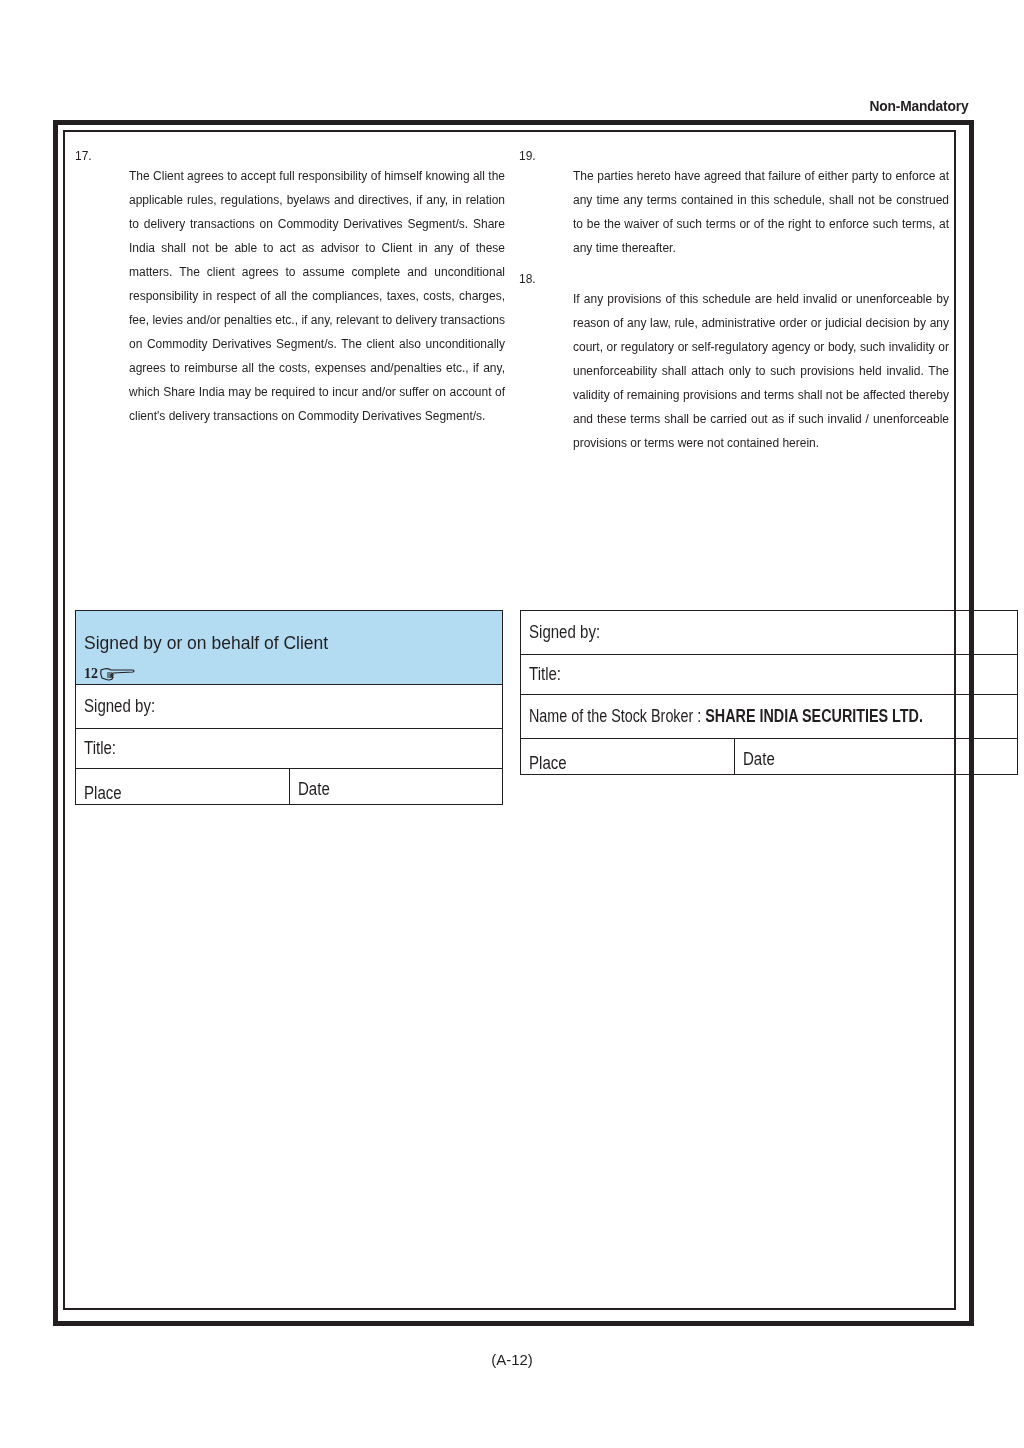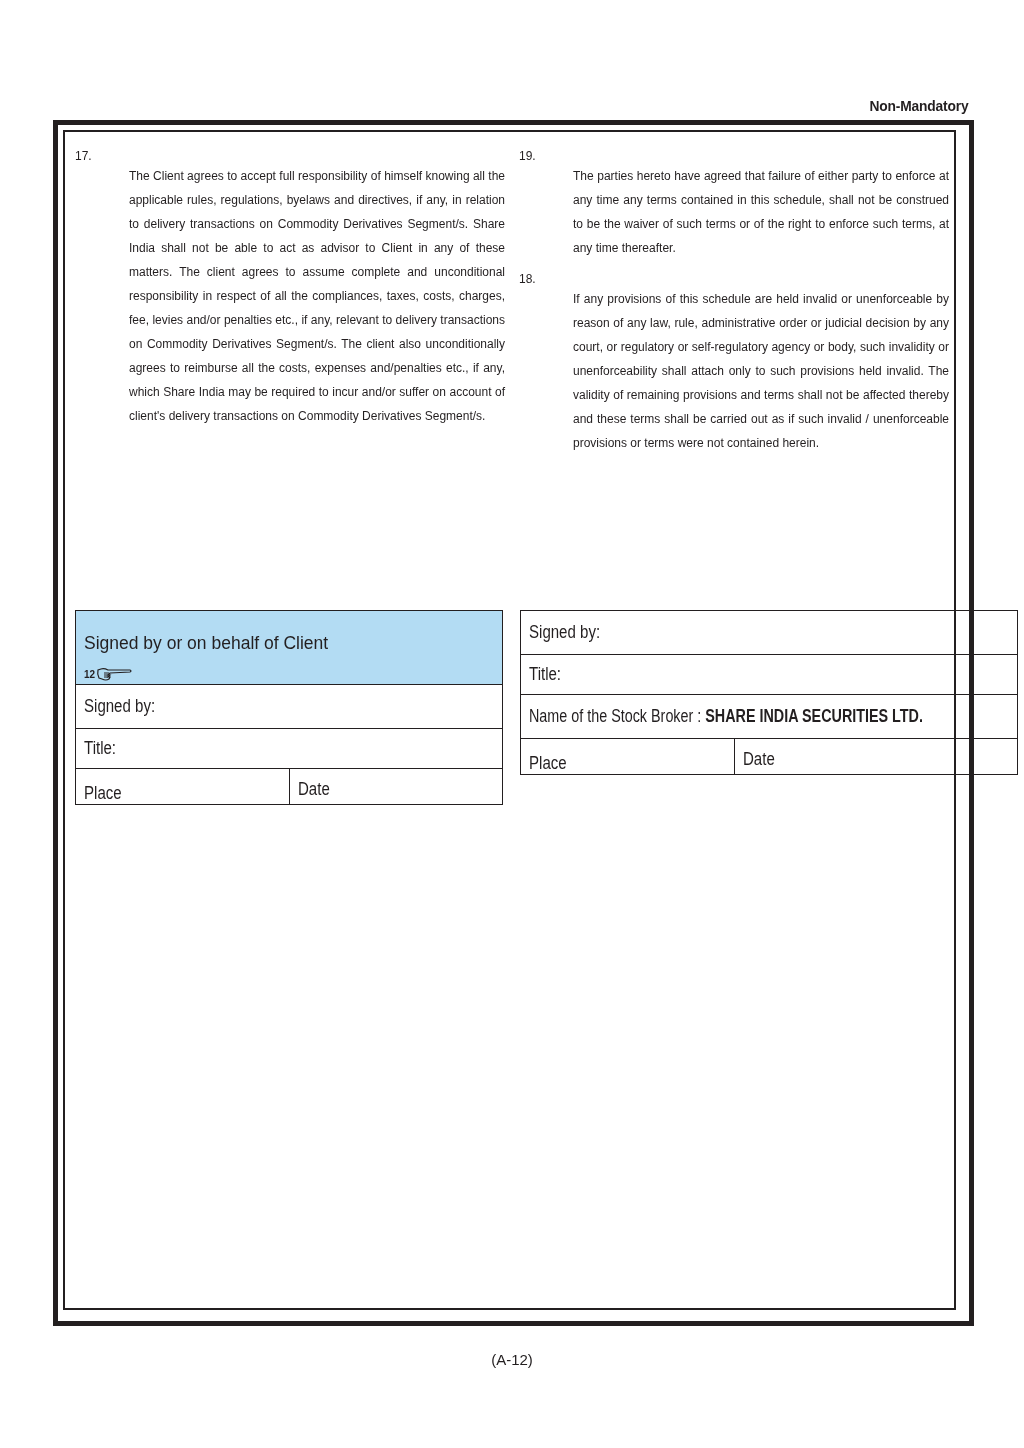--- a/index.html
+++ b/index.html
@@ -17,21 +17,21 @@
   .sig-table td { border:1.5px solid #231f20; padding:0 8px; vertical-align:middle; }
   .sig-left { left:75px; }
   .sig-right { left:520px; }
   .sig-head { height:73px; vertical-align:top !important; }
   .sig-head.blue { background:#b3dcf3; }
   .sig-head-text { display:block; padding-top:22px; }
   .sig-row { height:40px; }
   .sig-row-tall { height:44px;margin-top:16px; }
   .sig-row-place { height:36px; }
   .narrow { display:inline-block; transform:scaleX(0.86); transform-origin:left center; white-space:nowrap; }
-  .hand { display:flex; align-items:center; margin-top:12px; font-size:10px; font-weight:bold; }
+  .hand { display:flex; align-items:flex-start; margin-top:12px; font-size:14px; font-weight:bold;font-family:Liberation Serif, serif; }
   .hand svg { margin-left:1px; }
   .broker-bold { font-weight:bold; }
   .footer { position:absolute; top:1351px; left:0; width:1024px; text-align:center; font-size:15px; }
 </style>
 </head>
 <body>
 
 <div class="header-tag">Non-Mandatory</div>
 
 <div class="outer-frame"></div>

